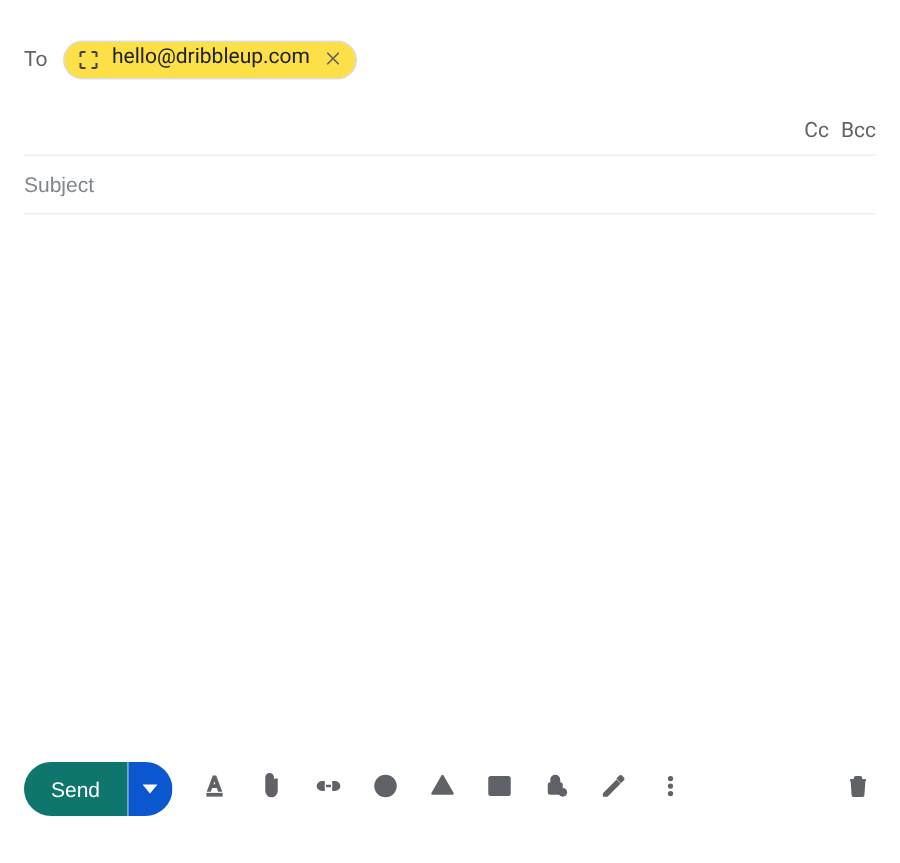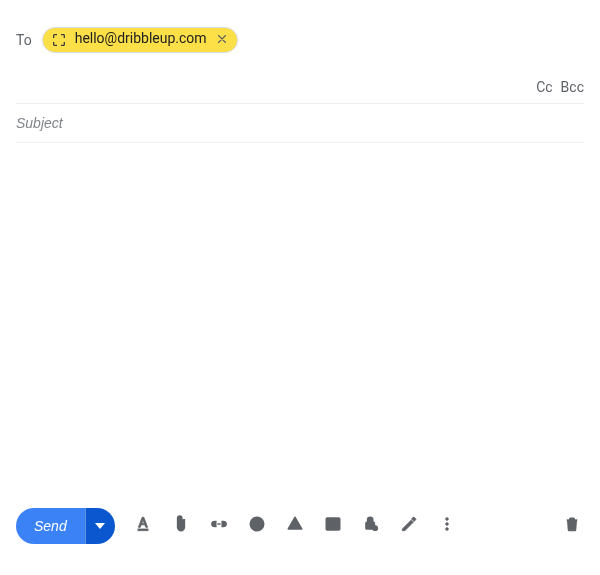--- a/index.html
+++ b/index.html
@@ -86,21 +86,20 @@
     .subject-row {
       border-bottom: 1px solid #eceff1;
     }
     .subject-input {
       width: 100%;
       border: none;
       outline: none;
       font-size: 14px;
       padding: 11px 0;
       color: #4d7c0f;
-      font-style: italic;
     }
     .subject-input::placeholder {
       color: #80868b;
     }
     .body-area {
       flex: 1;
       outline: none;
       font-size: 14px;
       padding: 10px 0;
       color: #202124;
@@ -110,30 +109,29 @@
       align-items: center;
       padding: 10px 0 14px 0;
       gap: 0;
     }
     .send-group {
       display: flex;
       align-items: stretch;
       margin-right: 16px;
     }
     .send-btn {
-      background: #3b82f6;
+      background: #0f766e;
       color: #fff;
       border: none;
       border-radius: 18px 0 0 18px;
       padding: 0 18px;
       height: 36px;
       font-size: 14px;
       font-weight: 500;
       cursor: pointer;
-      font-style: italic;
     }
     .send-more-btn {
       background: #0b57d0;
       color: #fff;
       border: none;
       border-left: 1px solid rgba(255,255,255,0.35);
       border-radius: 0 18px 18px 0;
       width: 30px;
       height: 36px;
       display: flex;

